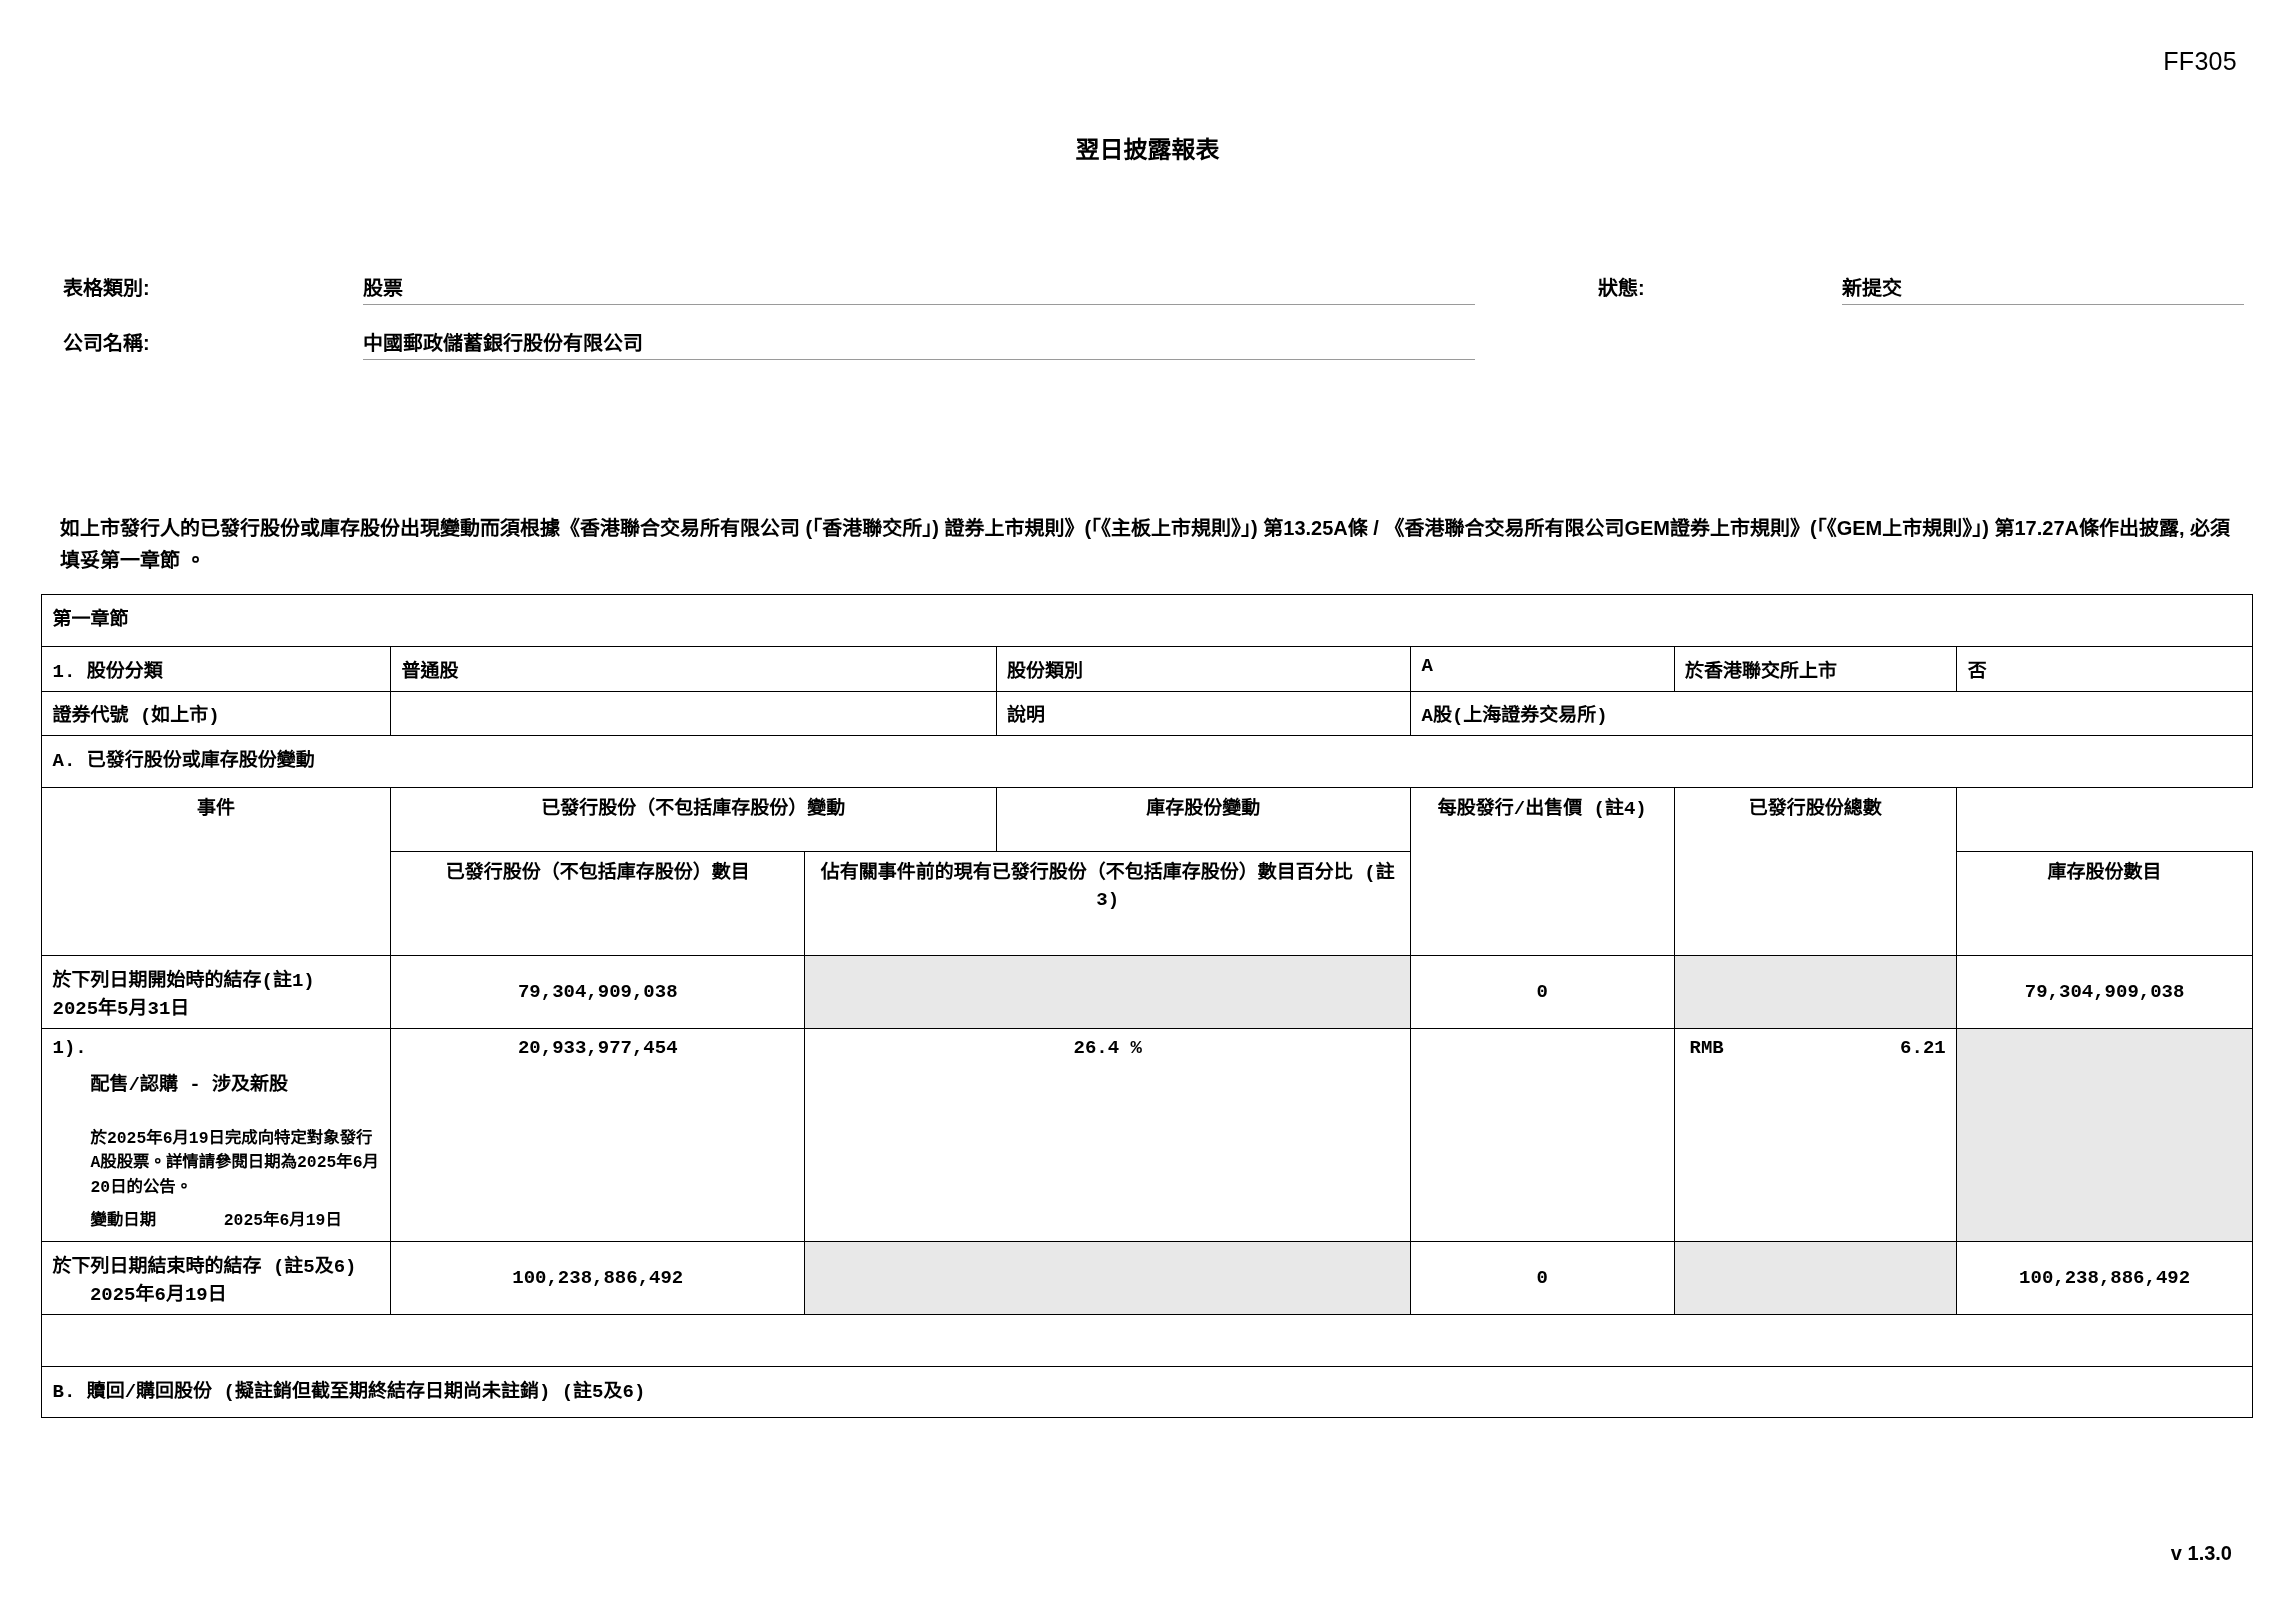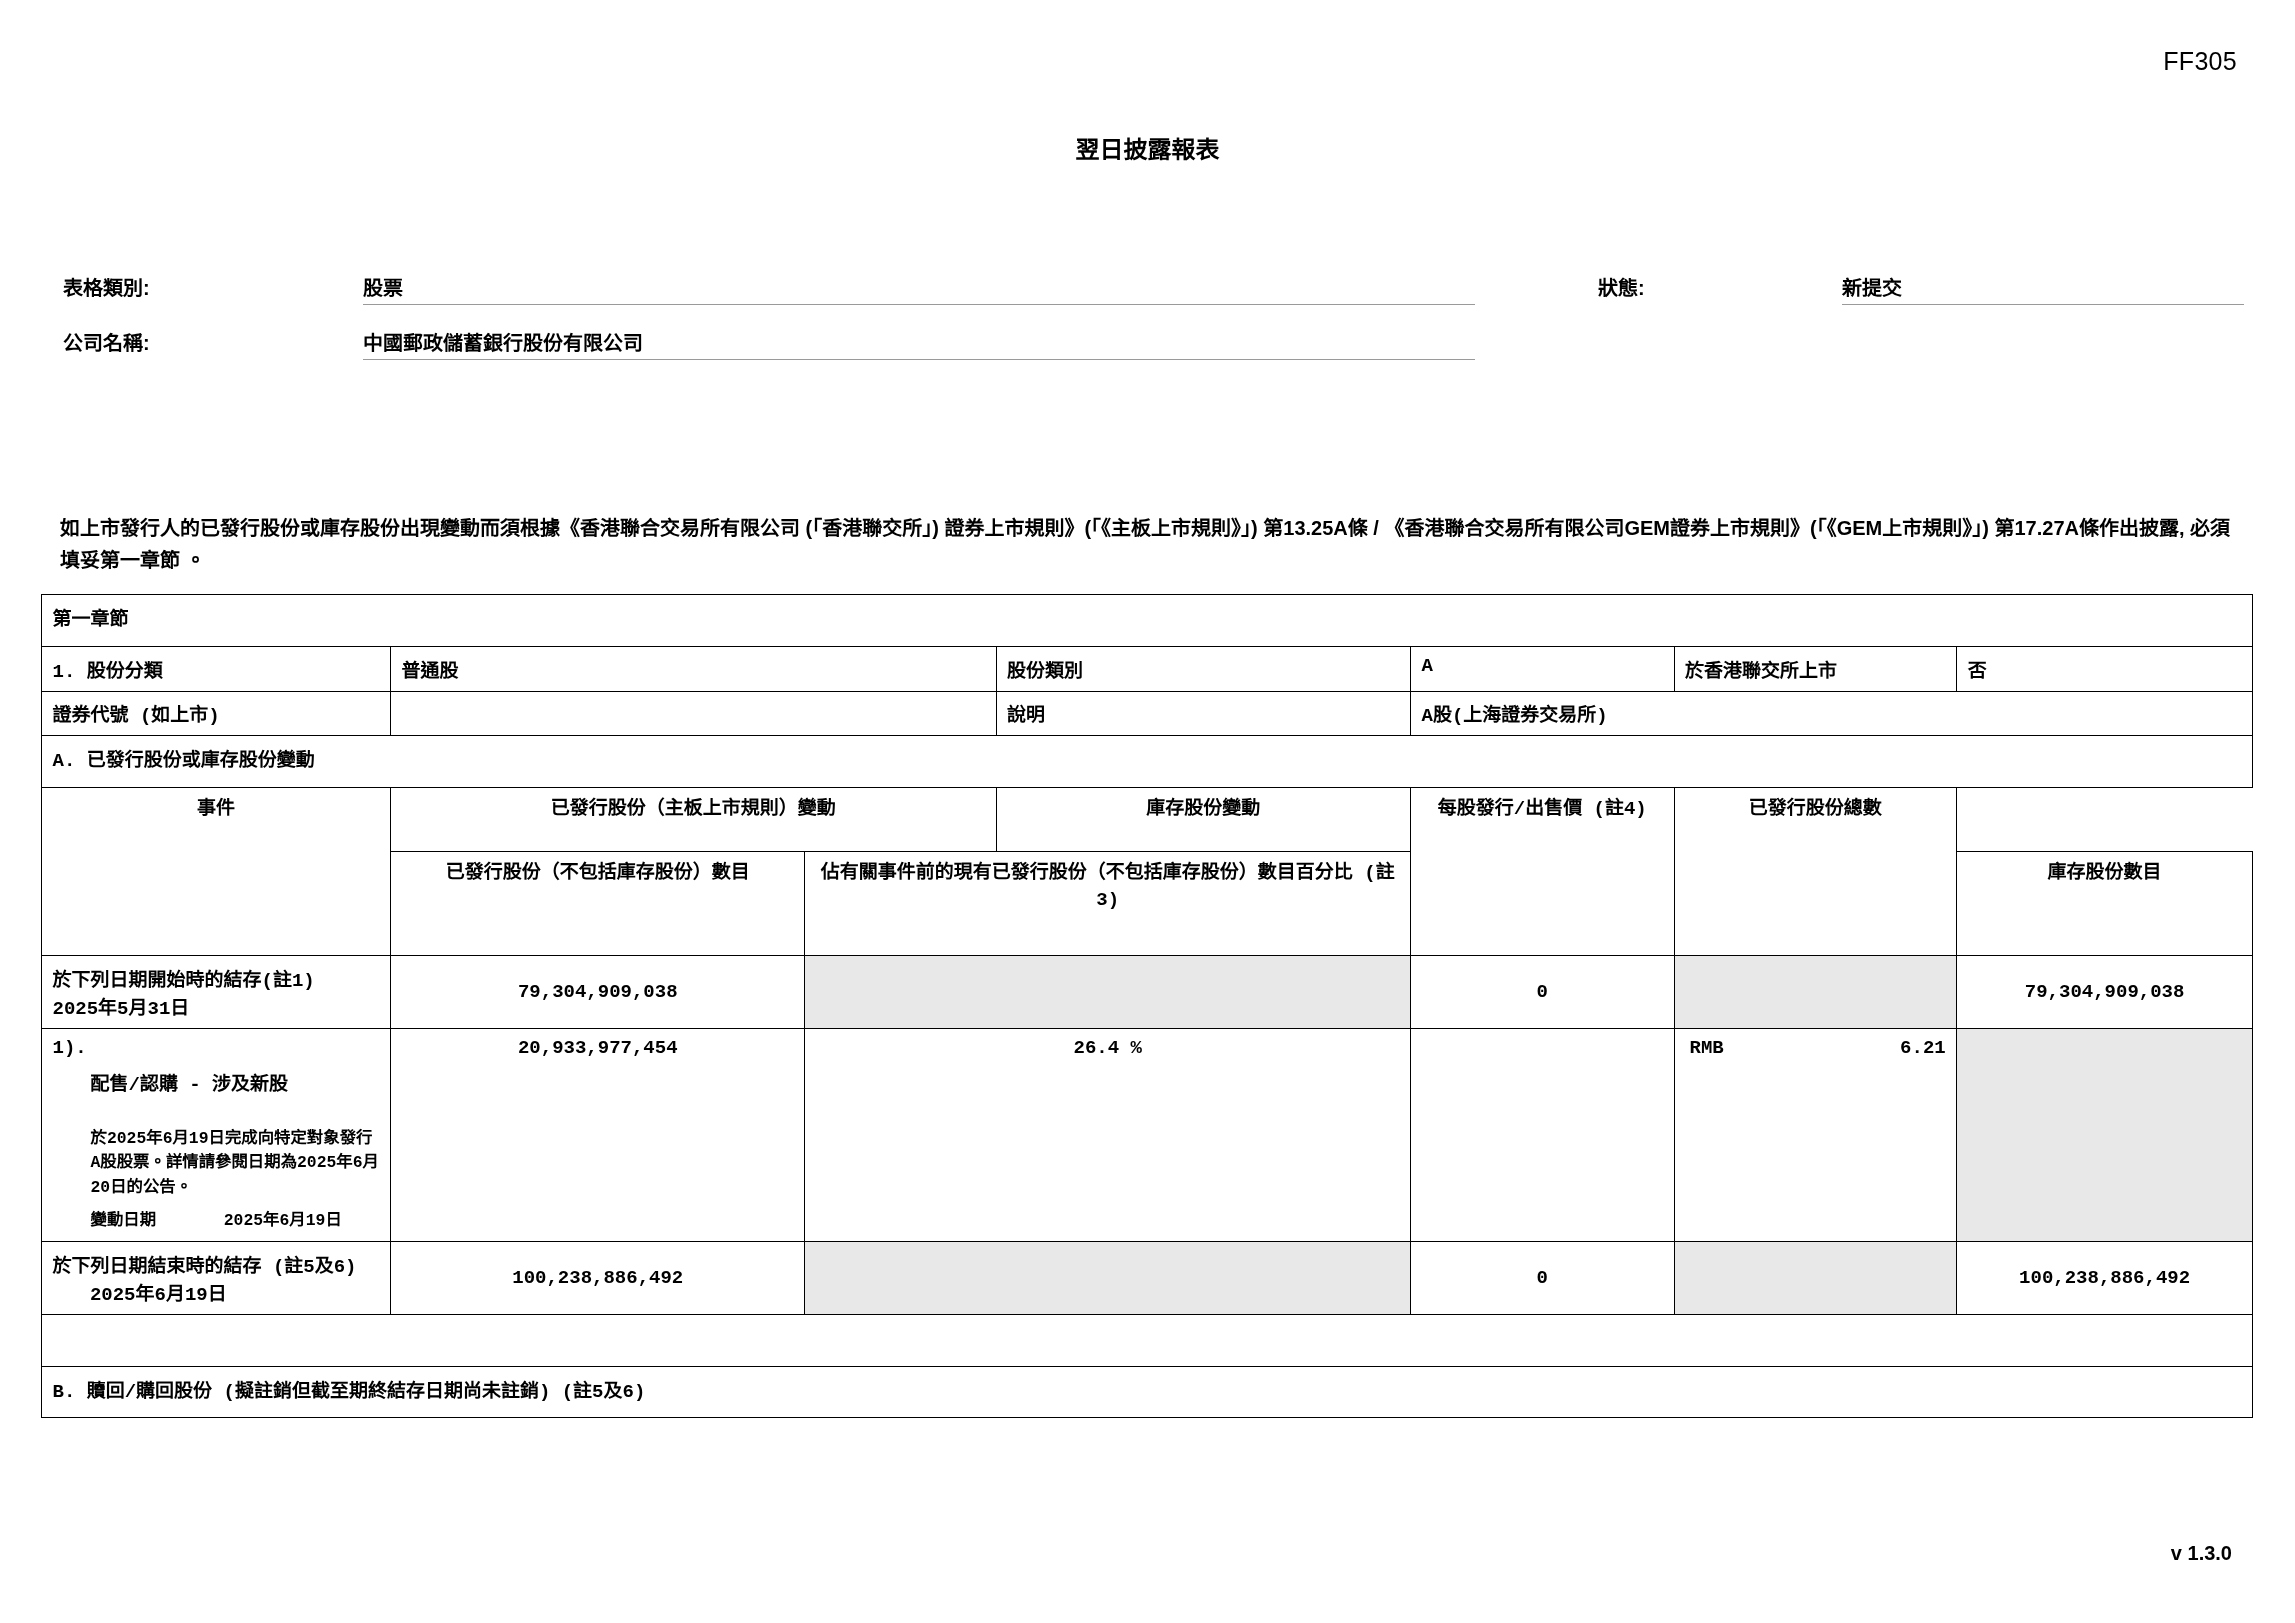--- a/index.html
+++ b/index.html
@@ -245,21 +245,21 @@
         <td>說明</td>
         <td colspan="3">A股(上海證券交易所)</td>
       </tr>
 
       <tr>
         <td class="sect-head" colspan="7">A. 已發行股份或庫存股份變動</td>
       </tr>
 
       <tr>
         <td rowspan="2" class="colhead" style="height:151px;">事件</td>
-        <td colspan="2" class="colhead">已發行股份（主板上市規則）變動</td>
+        <td colspan="2" class="colhead">已發行股份（不包括庫存股份）變動</td>
         <td colspan="1" class="colhead">庫存股份變動</td>
         <td rowspan="2" class="colhead">每股發行/出售價 (註4)</td>
         <td rowspan="2" class="colhead">已發行股份總數</td>
       </tr>
 
       <tr>
         <td class="colhead">已發行股份（不包括庫存股份）數目</td>
         <td class="colhead" colspan="2">佔有關事件前的現有已發行股份（不包括庫存股份）數目百分比 (註3)</td>
         <td class="colhead">庫存股份數目</td>
       </tr>

